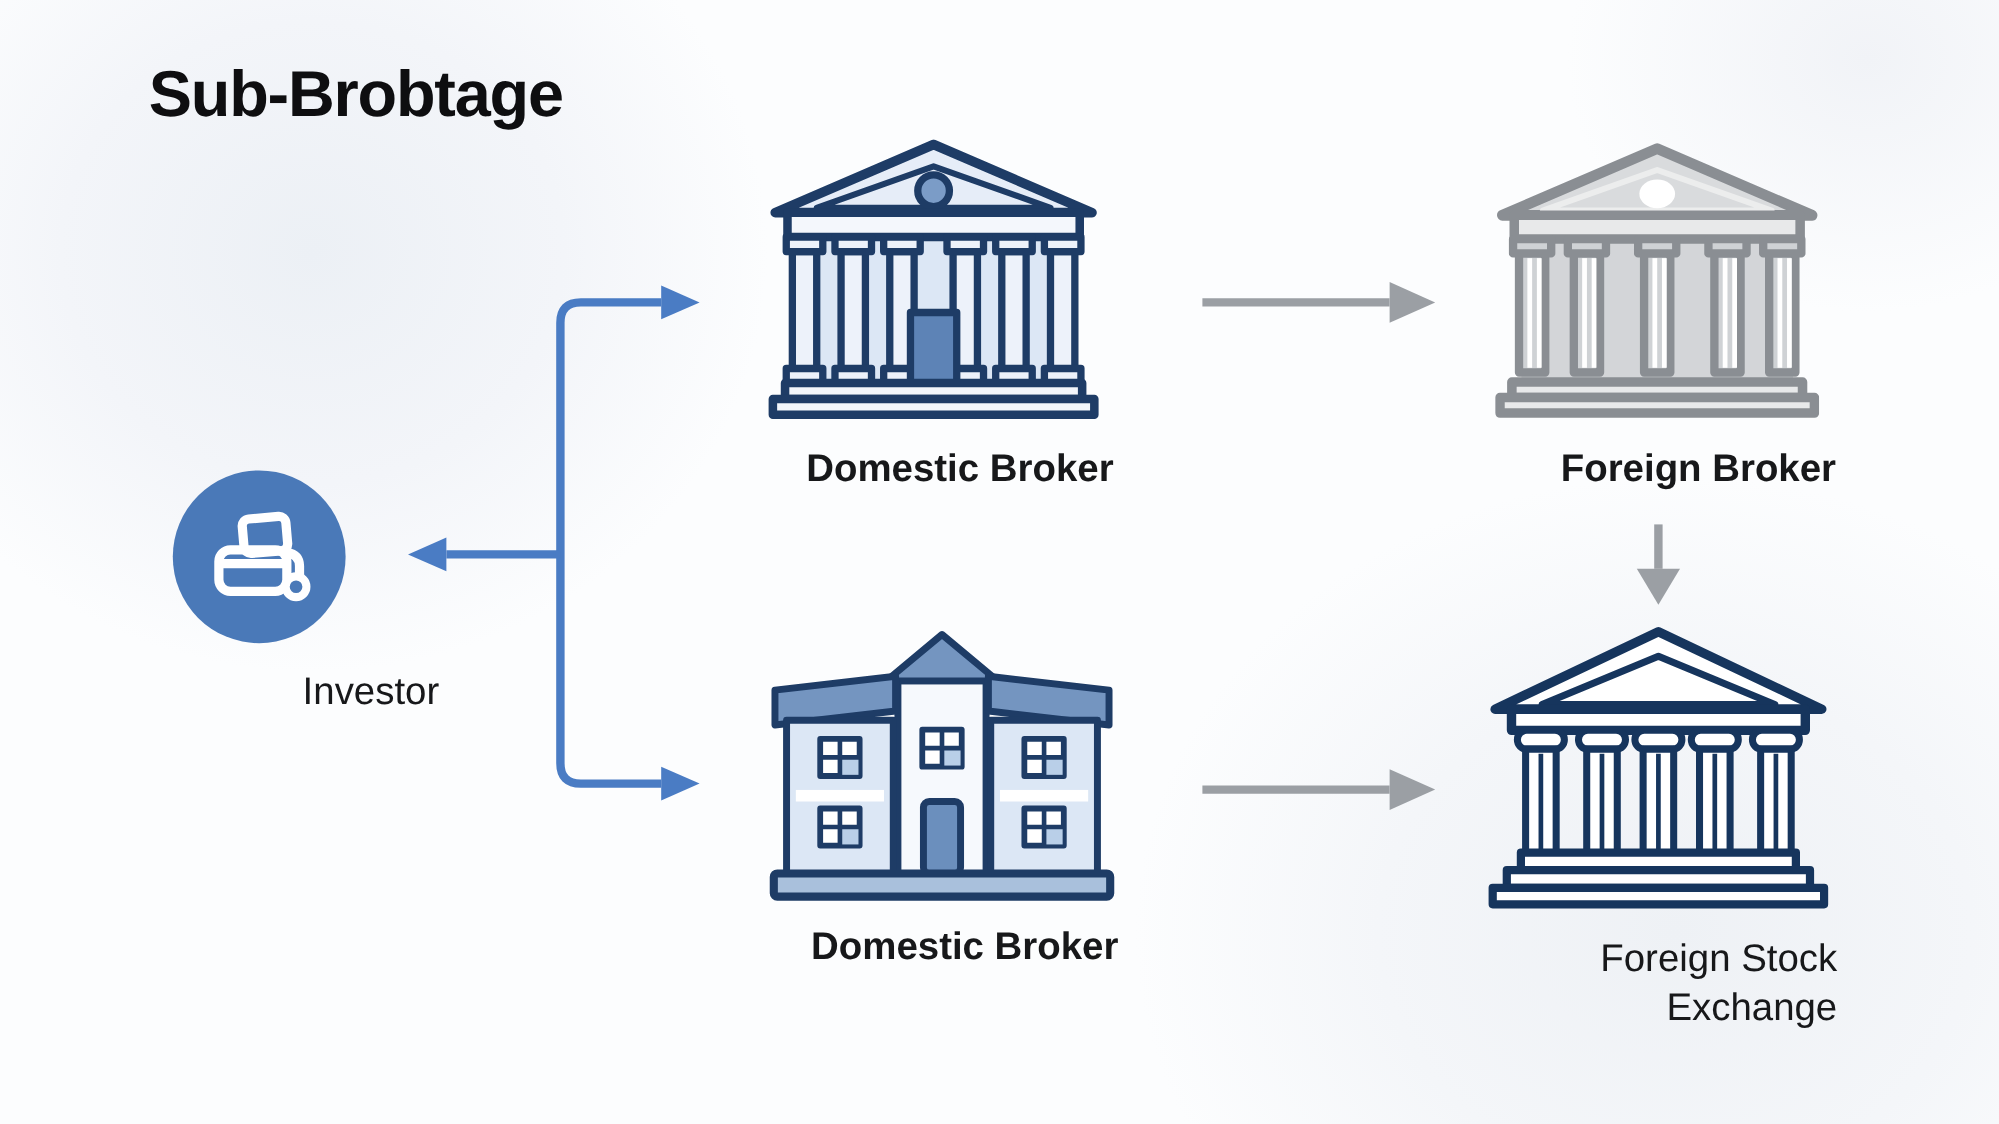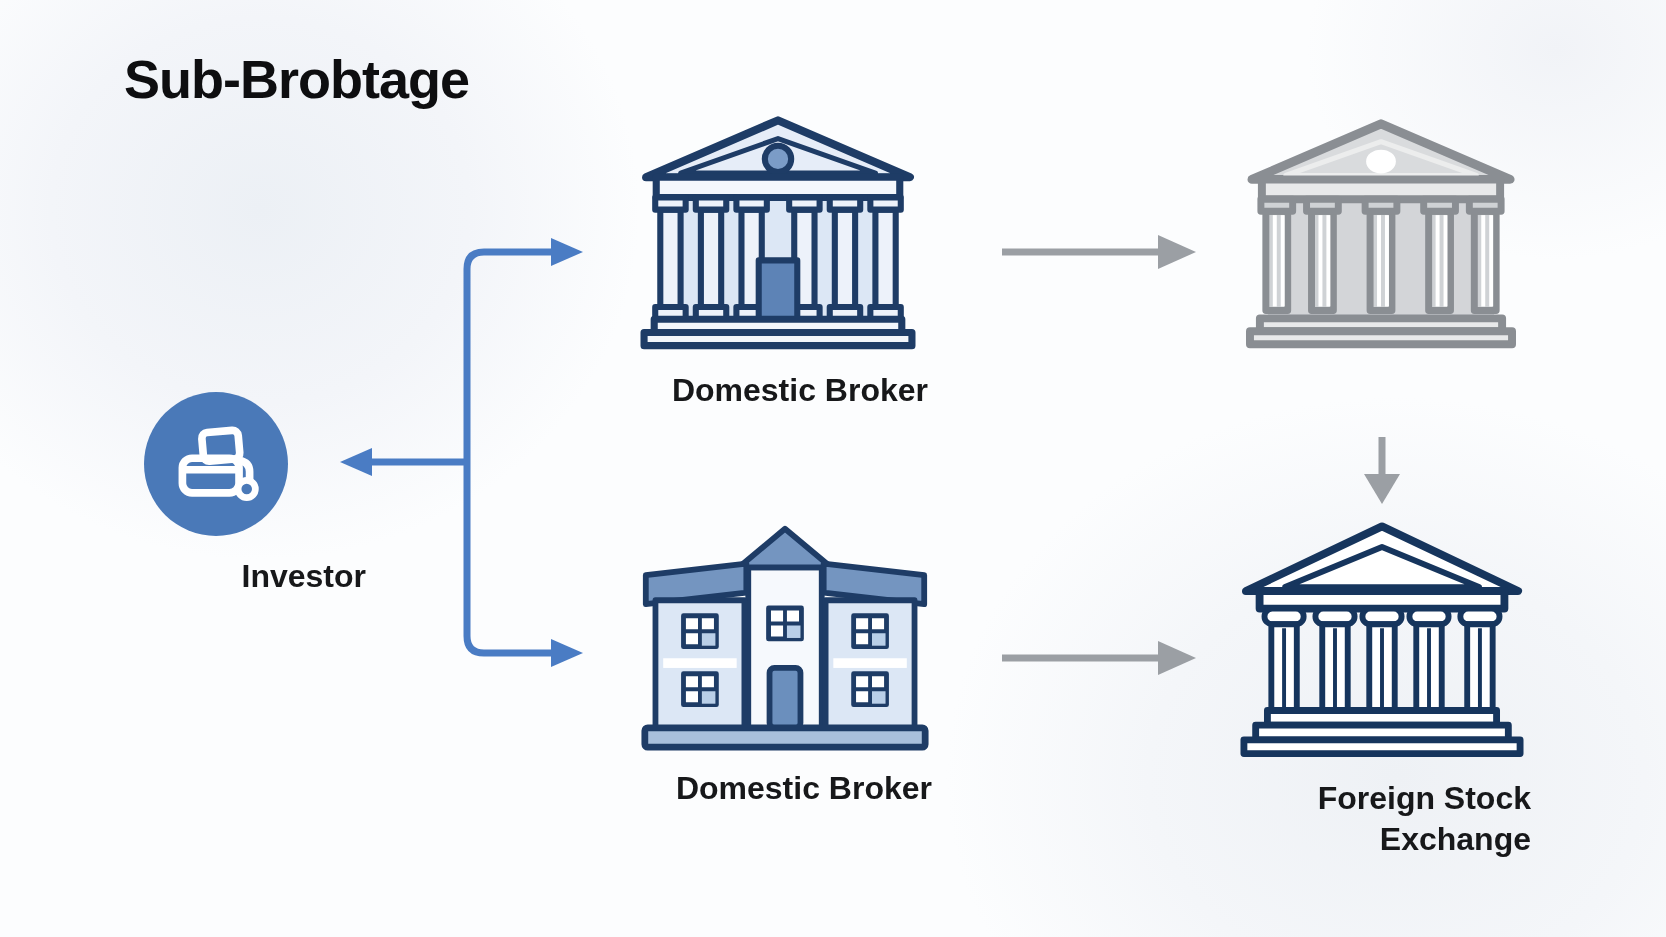--- a/index.html
+++ b/index.html
@@ -18,21 +18,21 @@
 
   .title{
     position:absolute;left:100px;top:48px;
     font-size:54px;font-weight:800;letter-spacing:-1px;color:#0e0e10;margin-left:24px;
   }
 
   .node-label{
     position:absolute;width:300px;text-align:right;
     font-size:32px;font-weight:600;color:#17181a;line-height:1.28;
   }
-  .node-label.bold{font-weight:700;}
+  .node-label.bold{font-weight:400;}
 
   .investor-circle{
     position:absolute;left:144px;top:392px;width:144px;height:144px;
     border-radius:50%;background:#4a79b8;
     display:flex;align-items:center;justify-content:center;
   }
   .investor-circle svg{width:96px;height:96px;}
 
   .building{position:absolute;}
   .overlay{position:absolute;left:0;top:0;width:1666px;height:937px;pointer-events:none;}
@@ -146,20 +146,21 @@
           <rect x="140" y="96" width="4" height="92"></rect>
         <rect x="191" y="96" width="4" height="92"></rect>
           <rect x="199" y="96" width="4" height="92"></rect>
         <rect x="237" y="96" width="4" height="92"></rect>
           <rect x="245" y="96" width="4" height="92"></rect>
       </g>
       <rect x="14" y="200" width="244" height="13" fill="#e8e9ea" stroke-width="8"></rect>
       <rect x="4" y="213" width="264" height="13" fill="#e8e9ea" stroke-width="8"></rect>
     </g>
   </svg>
+  <div class="node-label" style="left:1230px;top:370px;">Foreign Broker</div>
 
   <svg class="building" style="left:640px;top:518px;width:290px;height:238px;" viewBox="0 0 300 240">
     <g stroke="#1e3c66" stroke-linejoin="round">
       <rect x="112" y="48" width="76" height="166" fill="#f6f9fd" stroke-width="6"></rect>
       <polygon points="102,48 198,48 150,8" fill="#7495c0" stroke-width="6"></polygon>
       <polygon points="6,56 110,44 110,74 6,86" fill="#7495c0" stroke-width="6"></polygon>
       <polygon points="190,44 294,56 294,86 190,74" fill="#7495c0" stroke-width="6"></polygon>
       <rect x="16" y="82" width="92" height="132" fill="#dce7f5" stroke-width="6"></rect>
       <rect x="192" y="82" width="92" height="132" fill="#dce7f5" stroke-width="6"></rect>
       <rect x="24" y="142" width="76" height="10" fill="#ffffff" stroke="none"></rect>

